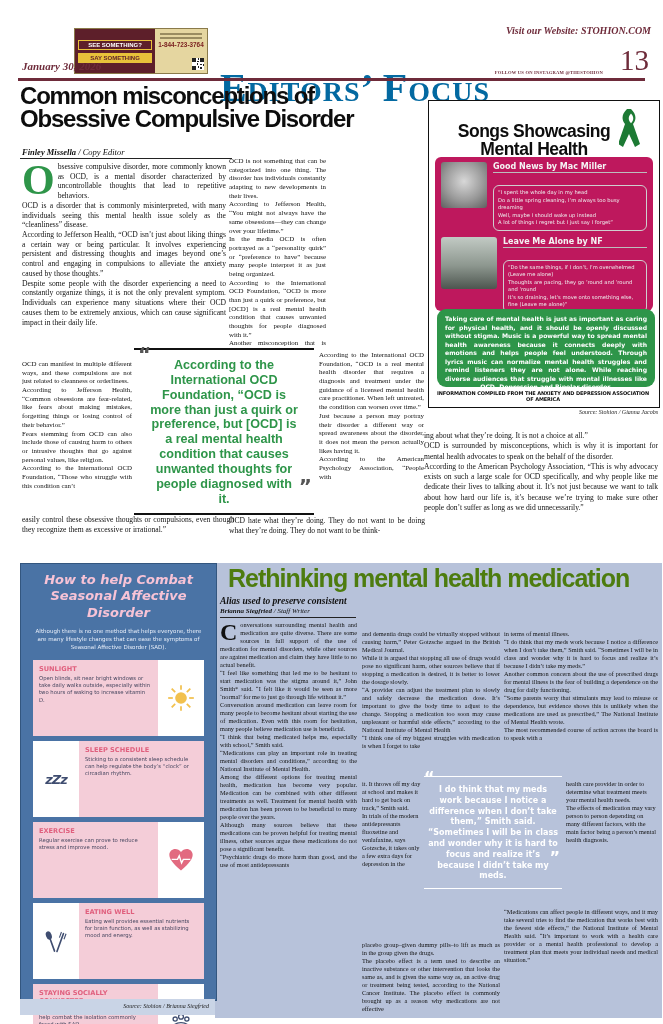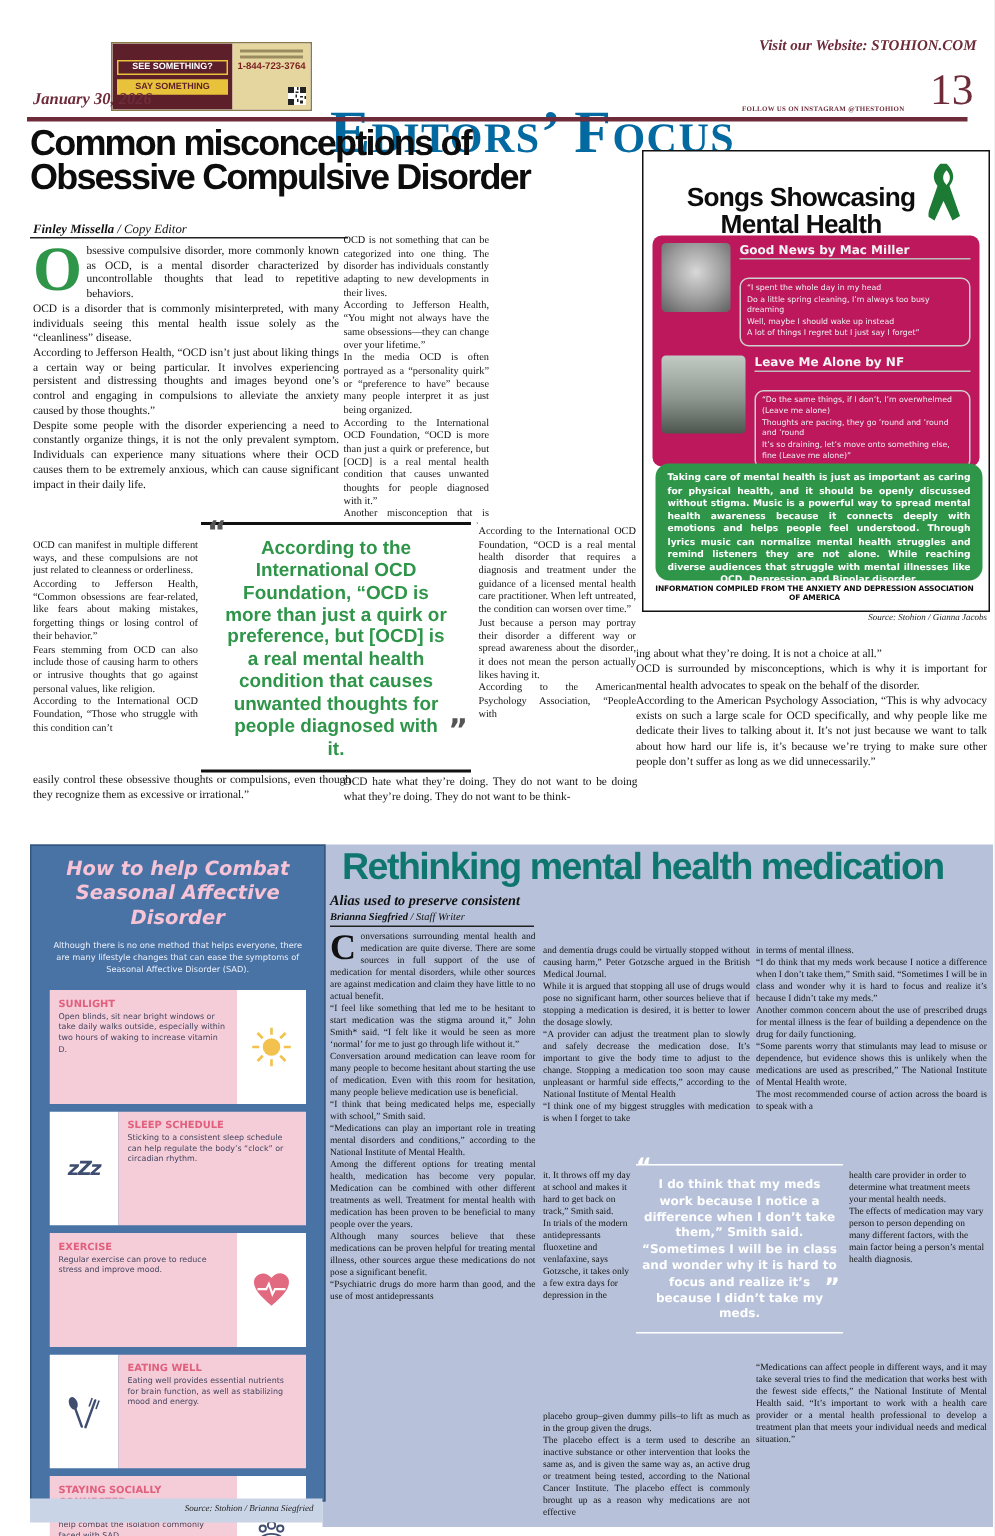--- a/index.html
+++ b/index.html
@@ -74,21 +74,21 @@
   .sad-card-body{font-family:"DejaVu Sans",sans-serif;font-size:5.3px;line-height:1.4;color:#44455e;}
   .sad-icon{background:#fff;width:46px;flex:none;display:flex;align-items:center;justify-content:center;}
   .zzz::before{content:"zZz";font-family:"DejaVu Sans",sans-serif;font-weight:bold;font-style:italic;
                font-size:13px;color:#3f4d70;letter-spacing:-1px;}
   .sad-footer{font-family:"DejaVu Sans",sans-serif;font-size:5.4px;color:#d9e3f3;text-align:right;}
   .sad-strip{background:#c9d4e6;}
 
   
   .med-bg{background:#b7c2da;}
   .med-headline{font-family:"Liberation Sans",sans-serif;font-weight:bold;font-size:25px;
-                letter-spacing:-1px;color:#0f766e;line-height:1;}
+                letter-spacing:-1px;color:#4d7c0f;line-height:1;}
   .med-byline-note{font-size:9.5px;font-weight:bold;font-style:italic;}
   .med-byline{font-size:7px;font-style:italic;}
   .med-txt{font-size:6.3px;line-height:1.27;overflow:hidden;}
   .med-quote{font-family:"DejaVu Sans",sans-serif;font-weight:bold;font-size:8px;line-height:1.35;
              color:#fff;text-align:center;border-top:1.5px solid #fff;border-bottom:1.5px solid #fff;
              padding:8px 4px 6px 4px;}
   .mq-mark{position:absolute;font-family:"DejaVu Sans",sans-serif;font-weight:bold;font-size:16px;color:#fff;line-height:1;}
 </style>
 </head>
 <body>

